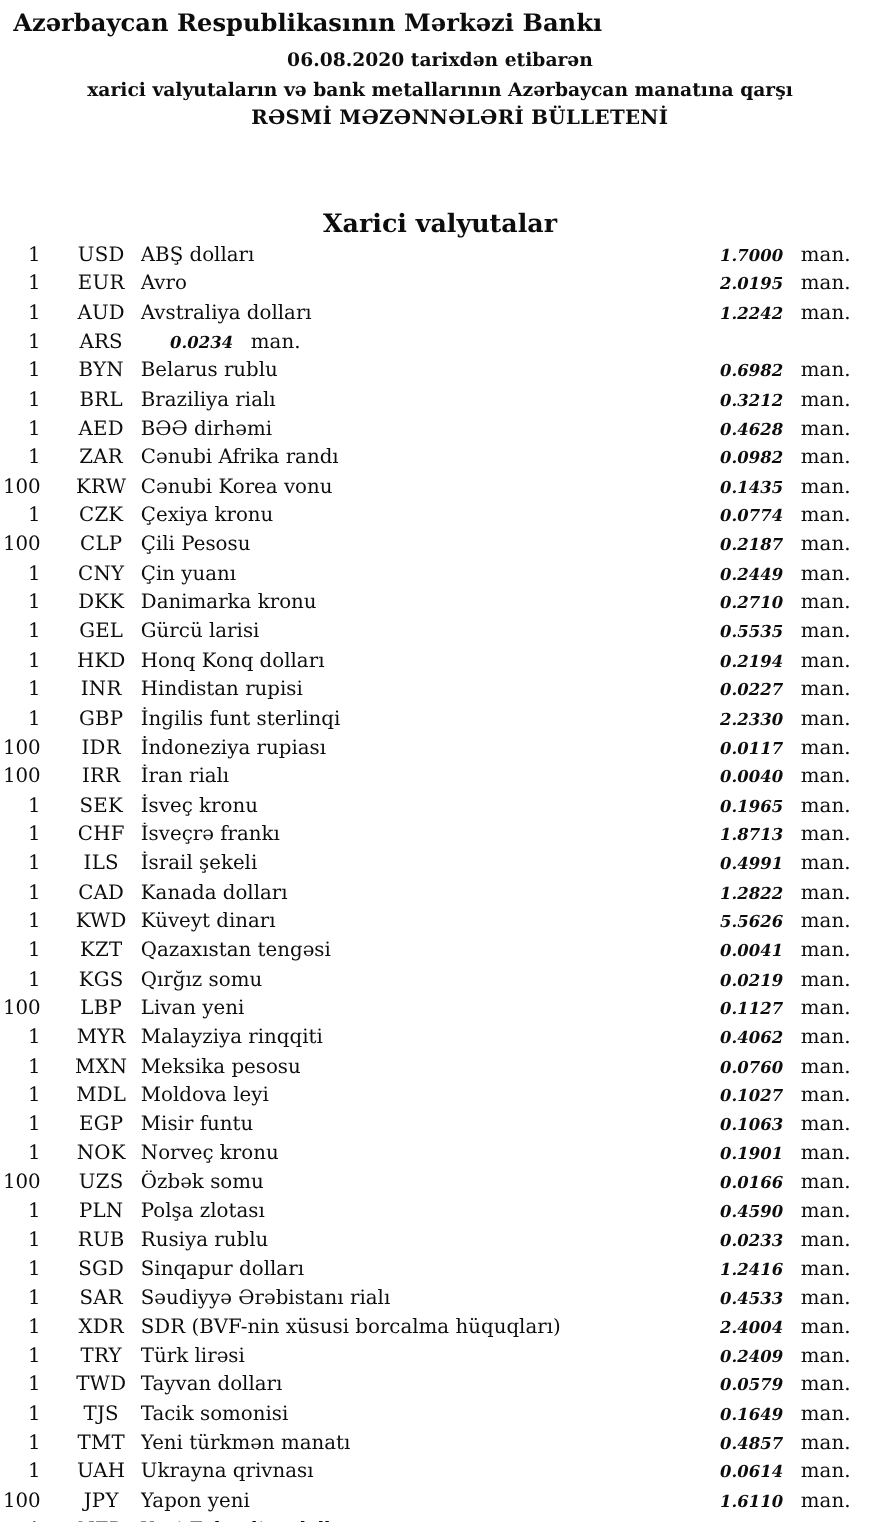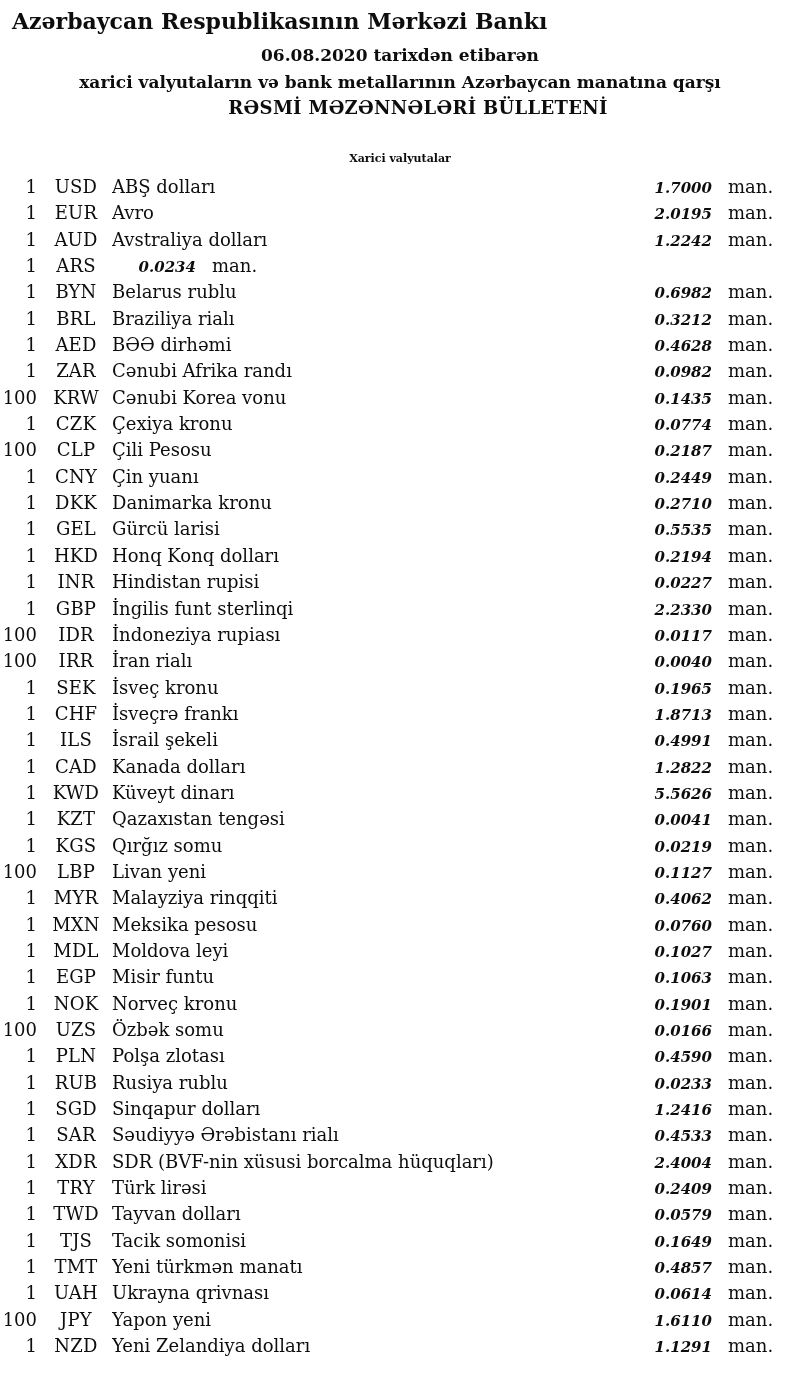--- a/index.html
+++ b/index.html
@@ -45,42 +45,42 @@
     font-weight: bold;
     font-size: 18px;
     line-height: 24px;
     margin-top: 2px;
     letter-spacing: 0.3px;
     padding-left: 36px;
   }
   .section-title {
     text-align: center;
     font-weight: bold;
-    font-size: 11px;
+    font-size: 23px;
     line-height: 22px;
-    margin-top: 28px;
+    margin-top: 73px;
   }
   .table {
     margin-top: 6px;
   }
   .row {
     display: flex;
     align-items: baseline;
     height: 26.35px;
     font-size: 18px;
     padding-right: 28px;
   }
   .qty {
     width: 37px;
     text-align: right;
     flex: none;
   }
   .code {
     width: 60px;
-    margin-left: 9px;
+    margin-left: 25px;
     text-align: center;
     flex: none;
     letter-spacing: 0.2px;
   }
   .name {
     margin-left: 6px;
     flex: 1 1 auto;
     white-space: nowrap;
     overflow: hidden;
   }

